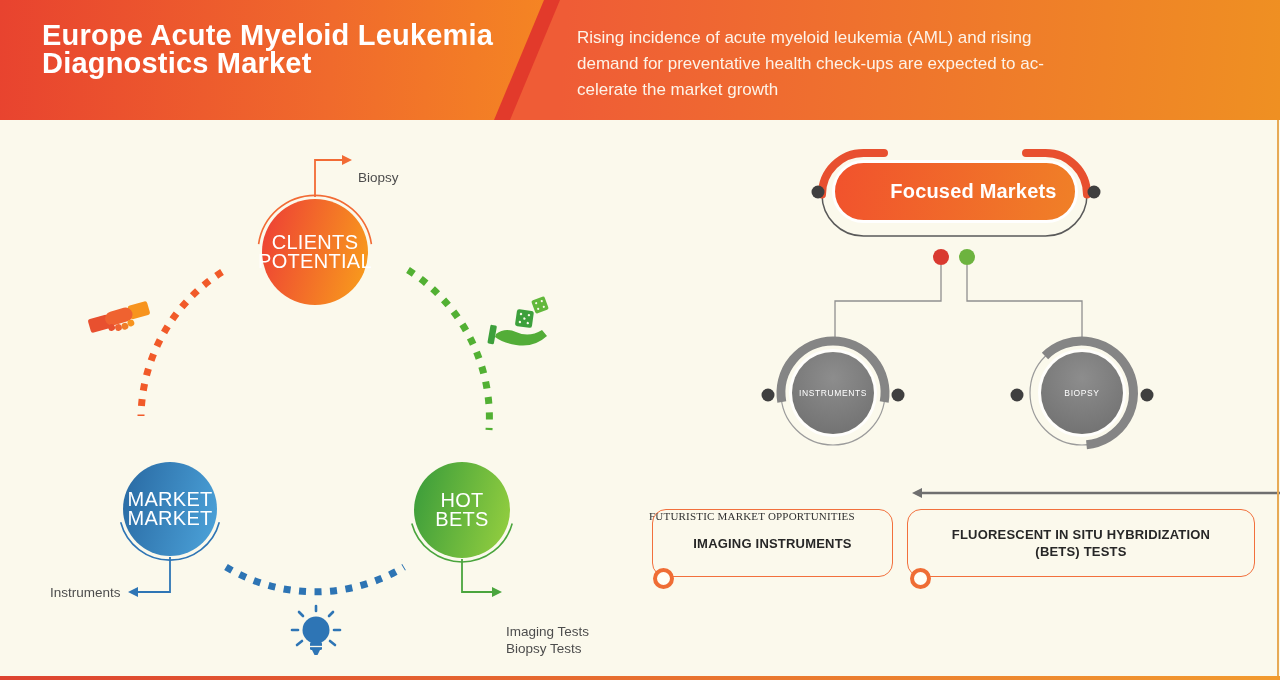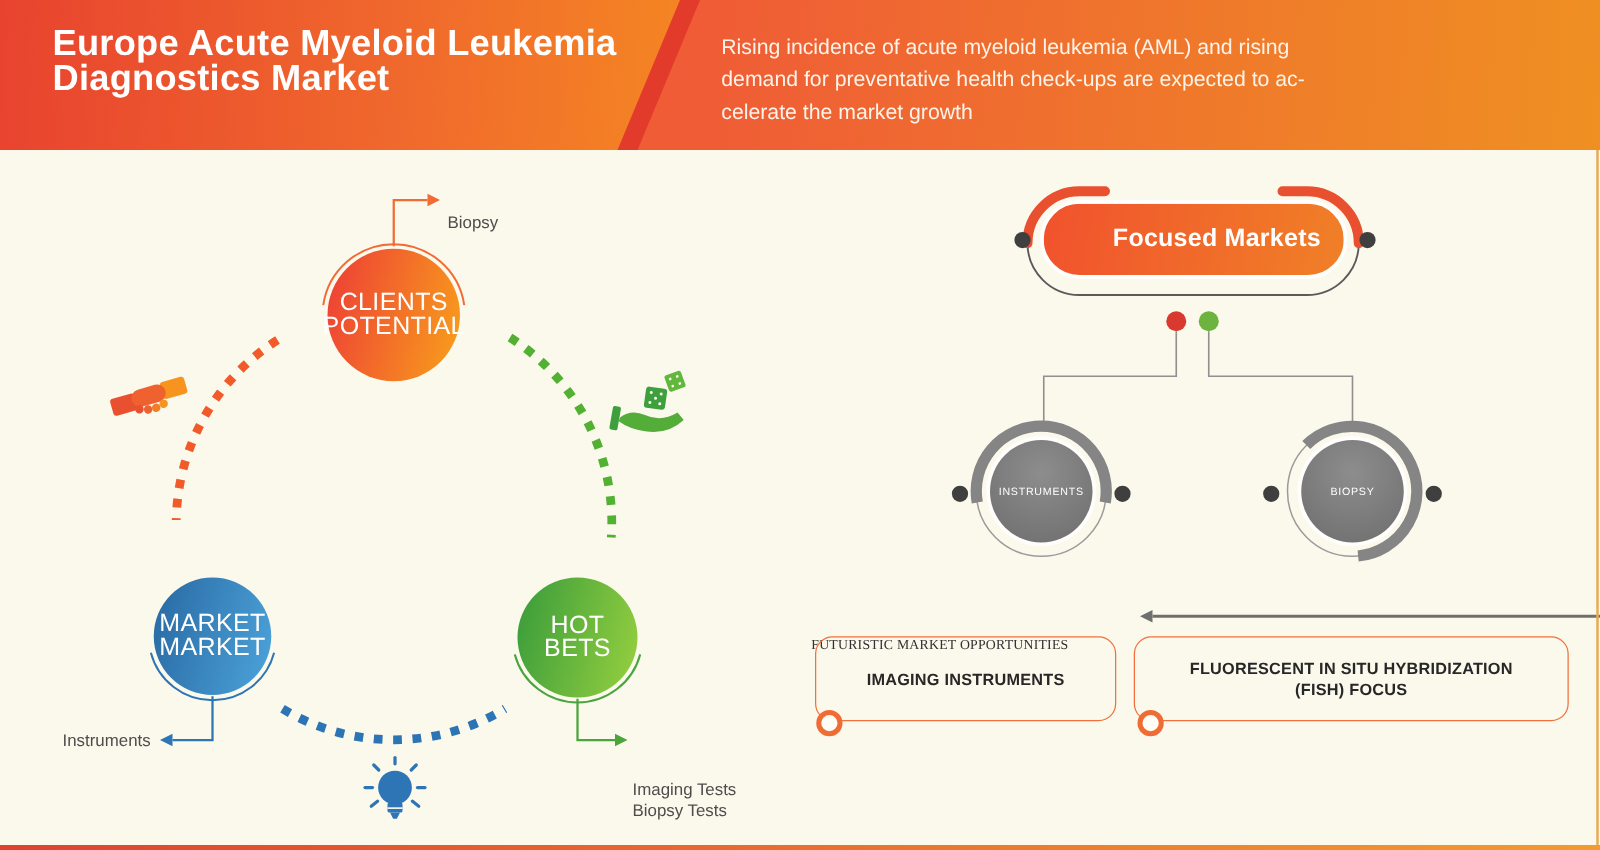--- a/index.html
+++ b/index.html
@@ -224,21 +224,21 @@
   <div class="opp-heading">FUTURISTIC MARKET OPPORTUNITIES</div>
 
   <div class="opp-box" style="left:652px;width:241px;">
     <div class="txt">
       <div>IMAGING INSTRUMENTS</div>
     </div>
   </div>
   <div class="opp-box" style="left:907px;width:348px;">
     <div class="txt">
       <div>FLUORESCENT IN SITU HYBRIDIZATION</div>
-      <div>(FISH) FOCUS</div>
+      <div>(BETS) TESTS</div>
     </div>
   </div>
   <div class="opp-dot" style="left:652.5px;top:567.5px;"></div>
   <div class="opp-dot" style="left:909.5px;top:567.5px;"></div>
 
   <div class="right-edge"></div>
   <div class="bottom-bar"></div>
 
 </div>
 

